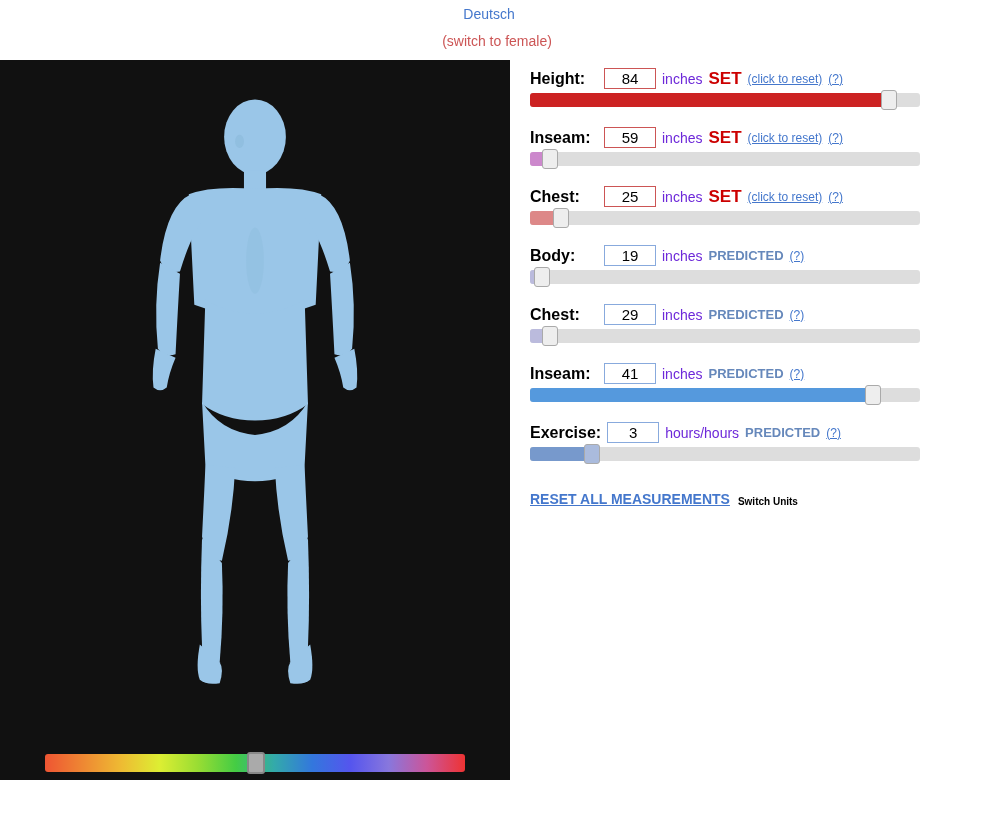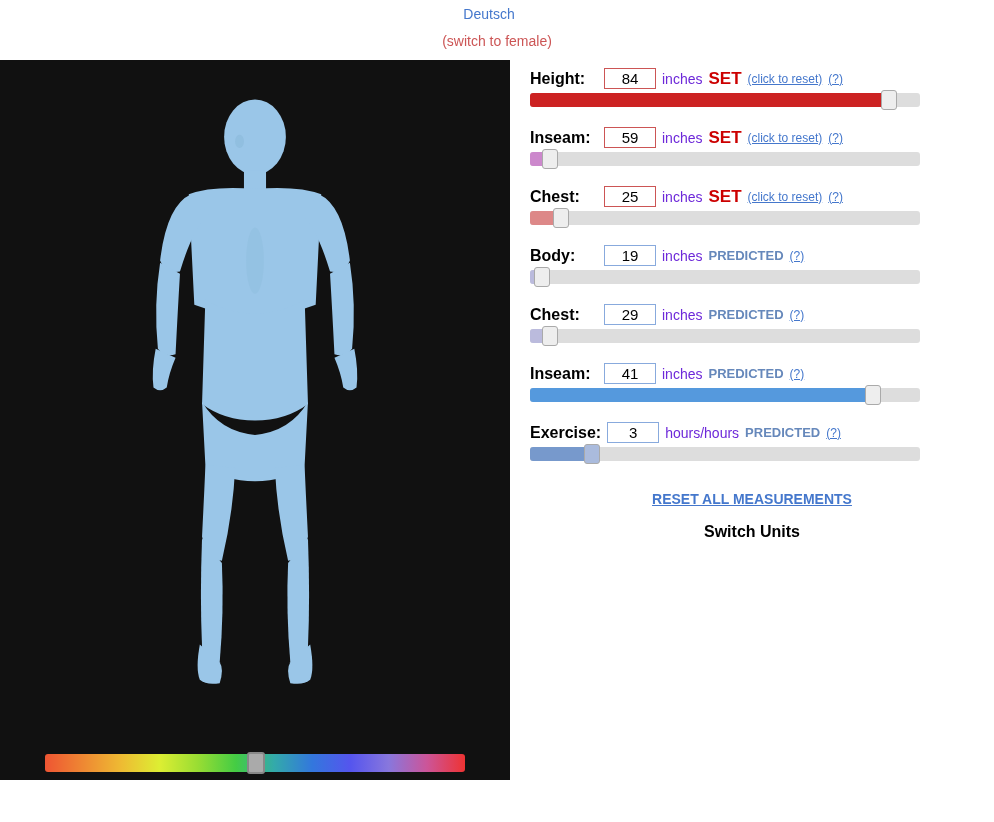--- a/index.html
+++ b/index.html
@@ -204,39 +204,40 @@
       height: 20px;
       background: #eee;
       border: 1px solid #aaa;
       border-radius: 3px;
       top: -3px;
       cursor: pointer;
     }
 
     .footer-buttons {
       display: flex;
-      flex-direction: column;
+      flex-direction: row;
+      align-items: flex-end;
       margin-top: 10px;
-      gap: 16px;
+      gap: 8px;
     }
 
     .reset-all-btn {
       color: #4477cc;
       font-size: 14px;
       font-weight: bold;
       text-decoration: underline;
       cursor: pointer;
       background: none;
       border: none;
       text-transform: uppercase;
     }
 
     .switch-units-btn {
       color: #000;
-      font-size: 16px;
+      font-size: 10px;
       font-weight: bold;
       cursor: pointer;
       background: none;
       border: none;
     }
   </style>
 </head>
 <body>
 
 <div class="top-bar">

